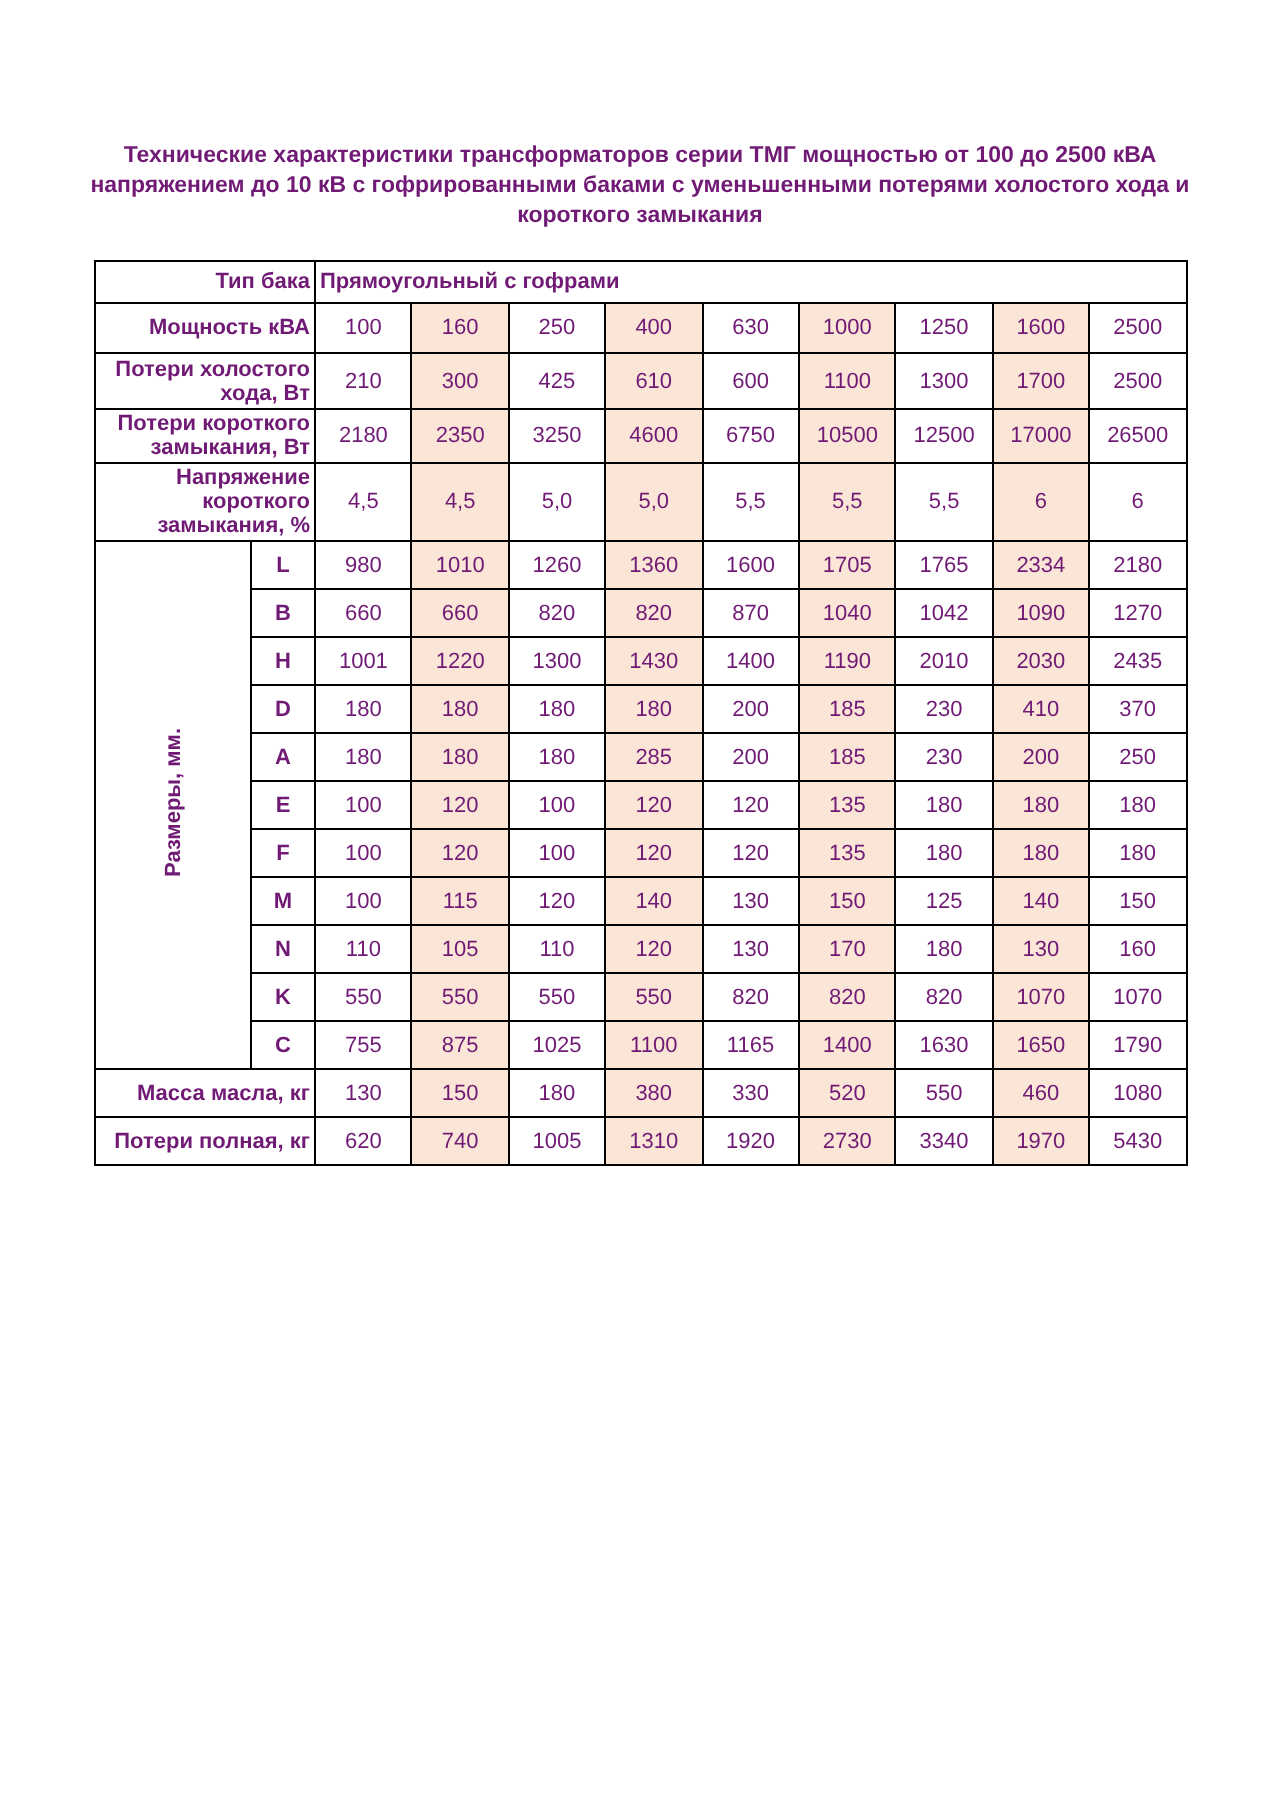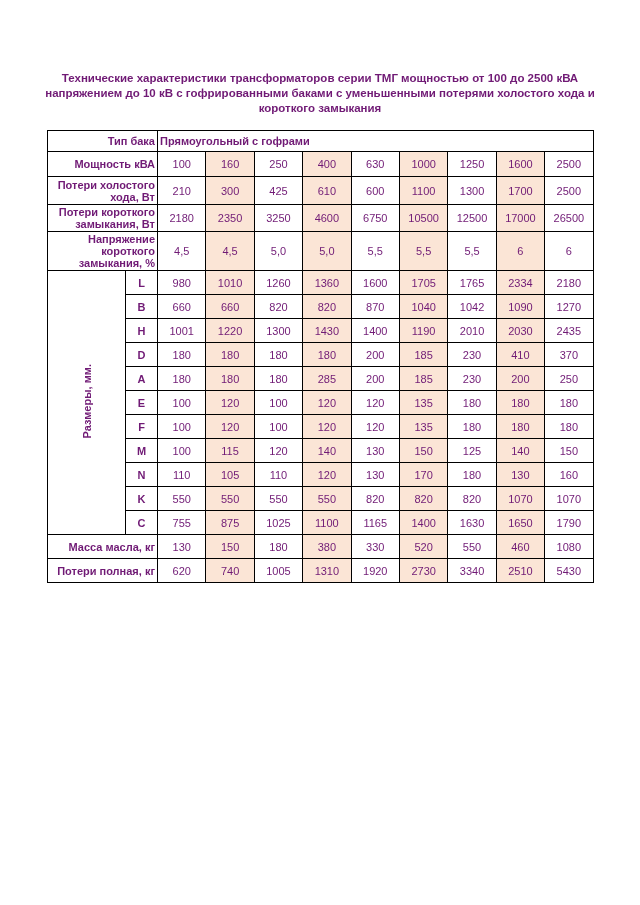--- a/index.html
+++ b/index.html
@@ -282,19 +282,19 @@
 
       <tr class="rhm">
         <td class="lbl" colspan="2">Потери полная, кг</td>
         <td class="num">620</td>
         <td class="num hl">740</td>
         <td class="num">1005</td>
         <td class="num hl">1310</td>
         <td class="num">1920</td>
         <td class="num hl">2730</td>
         <td class="num">3340</td>
-        <td class="num hl">2510</td>
+        <td class="num hl">1970</td>
         <td class="num">5430</td>
       </tr>
 
     </tbody>
   </table>
 </div>
 
 </body></html>

